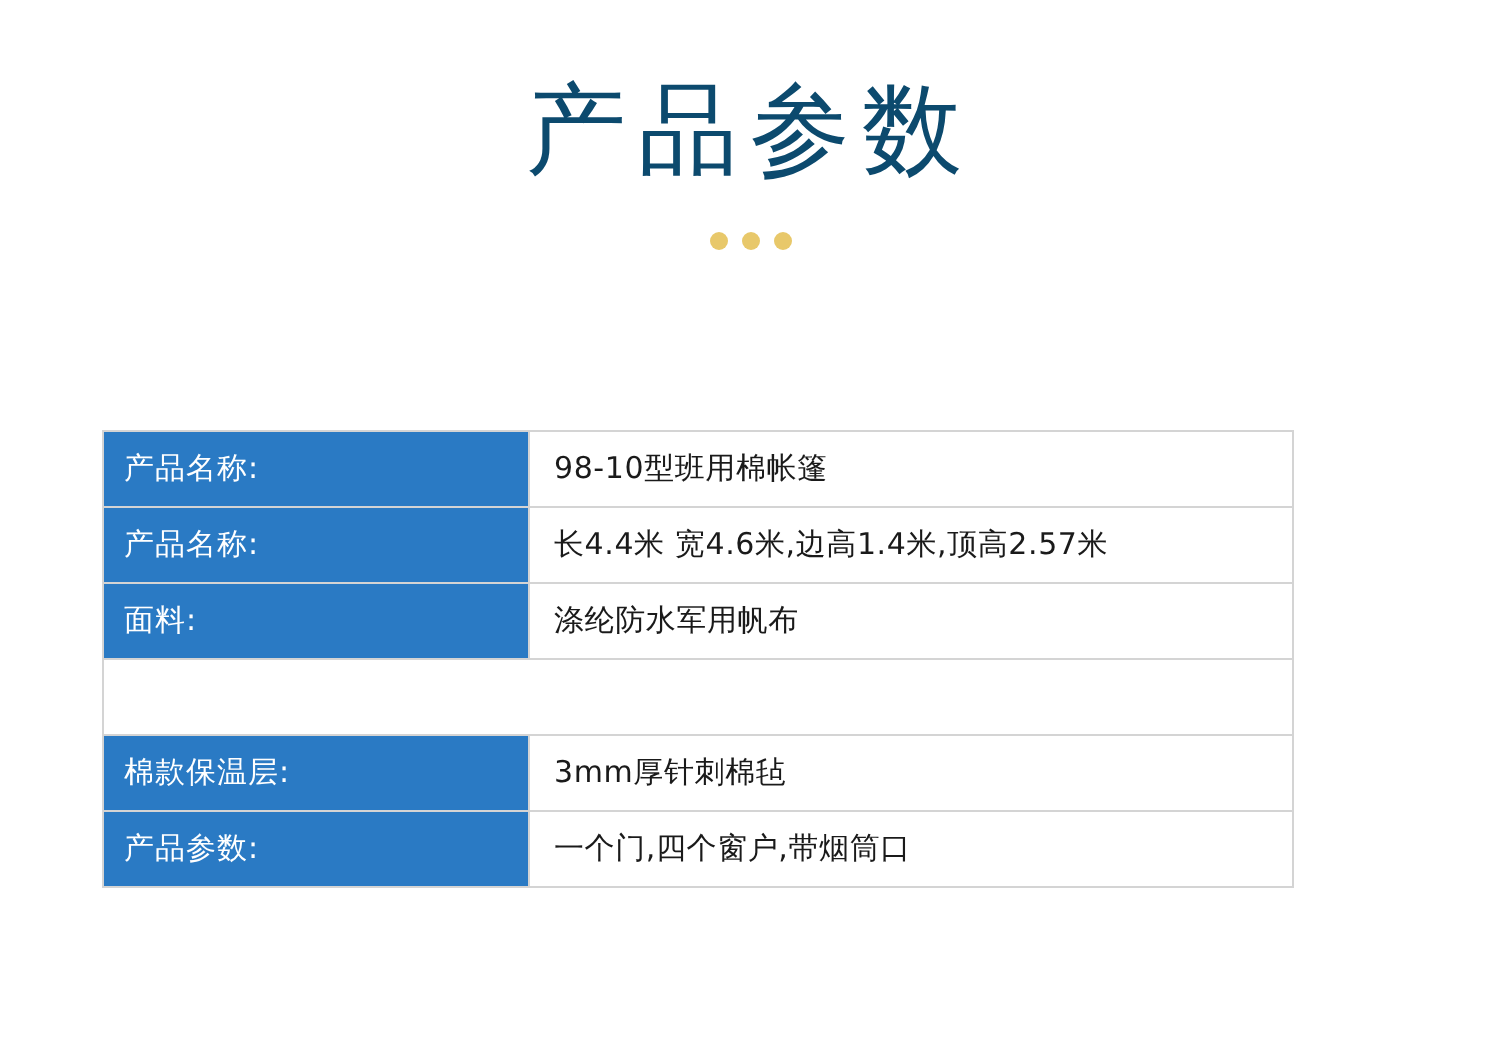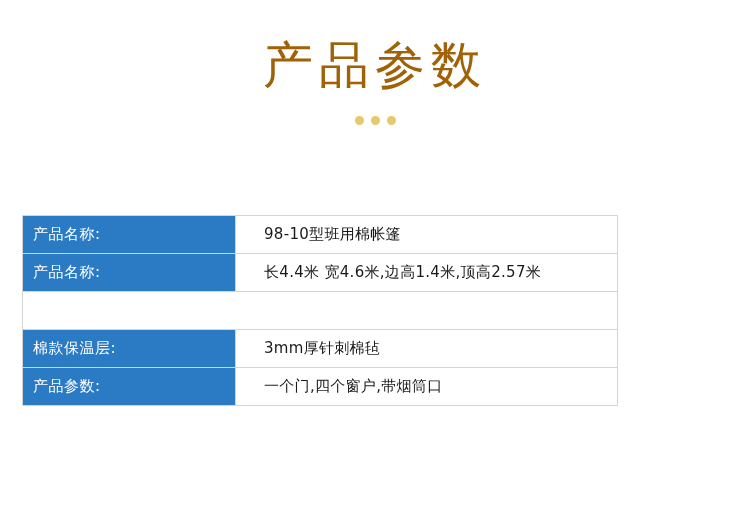--- a/index.html
+++ b/index.html
@@ -17,21 +17,21 @@
     position: relative;
     width: 750px;
     height: 530px;
     background: #ffffff;
   }
   .title {
     text-align: center;
     font-size: 50px;
     line-height: 1;
     letter-spacing: 6px;
-    color: #a16207;
+    color: #0c4a6e;
     font-weight: 400;
     padding-top: 40px;
     font-family: "DejaVu Sans", "Liberation Sans", sans-serif;
   }
   .dots {
     display: flex;
     justify-content: center;
     gap: 7px;
     margin-top: 26px;
   }
@@ -45,21 +45,21 @@
   .subtitle {
     text-align: center;
     margin-top: 14px;
     color: #b9b9b9;
     font-size: 13px;
     letter-spacing: 2.5px;
     line-height: 20px;
   }
   .table-wrap {
     position: absolute;
-    left: 22px;
+    left: 51px;
     top: 215px;
     width: 596px;
     border-top: 1px solid #d4d4d4;
     border-left: 1px solid #d4d4d4;
     border-right: 1px solid #d4d4d4;
     box-sizing: border-box;
   }
   .row {
     display: flex;
     border-bottom: 1px solid #d4d4d4;
@@ -78,21 +78,21 @@
     letter-spacing: 0.5px;
     font-family: "DejaVu Sans", "Liberation Sans", sans-serif;
   }
   .cell-value {
     flex: 1;
     background: #ffffff;
     color: #1a1a1a;
     font-size: 15px;
     display: flex;
     align-items: center;
-    padding-left: 28px;
+    padding-left: 12px;
     box-sizing: border-box;
     border-left: 1px solid #d4d4d4;
     letter-spacing: 0.3px;
     font-family: "DejaVu Sans", "Liberation Sans", sans-serif;
   }
 </style>
 </head>
 <body>
 
 <div class="page">
@@ -111,20 +111,24 @@
     <div class="row">
       <div class="cell-label">产品名称:</div>
       <div class="cell-value">98-10型班用棉帐篷</div>
     </div>
 
     <div class="row">
       <div class="cell-label">产品名称:</div>
       <div class="cell-value">长4.4米  宽4.6米,边高1.4米,顶高2.57米</div>
     </div>
 
+    <div class="row">
+      <div class="cell-label">面料:</div>
+      <div class="cell-value">涤纶防水军用帆布</div>
+    </div>
 
     <div class="row">
     </div>
 
     <div class="row">
       <div class="cell-label">棉款保温层:</div>
       <div class="cell-value">3mm厚针刺棉毡</div>
     </div>
 
     <div class="row">

